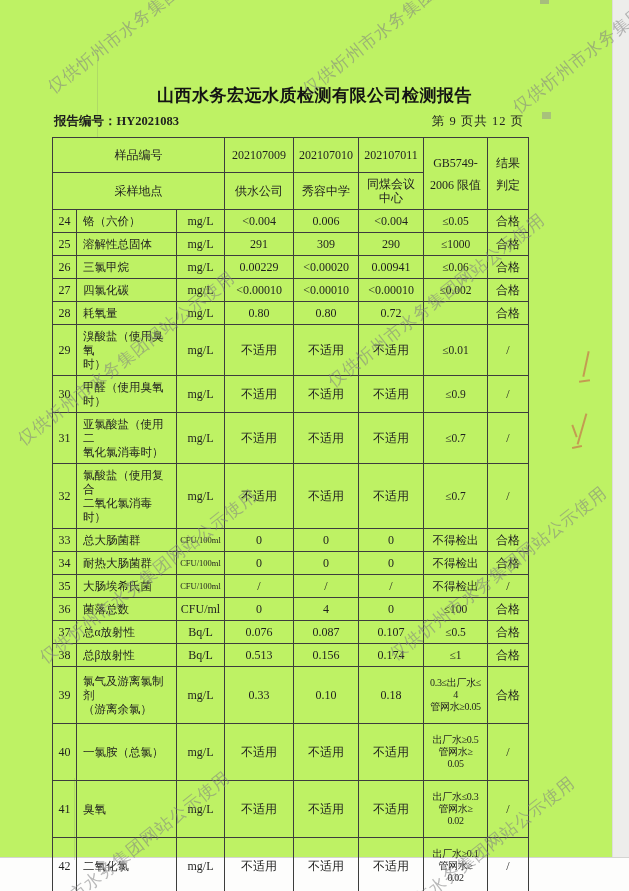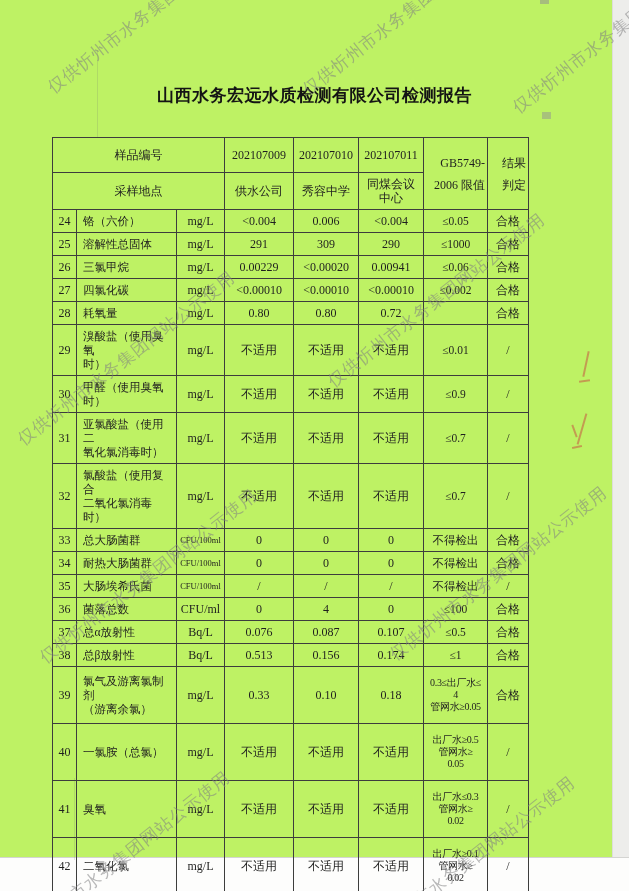--- a/index.html
+++ b/index.html
@@ -68,21 +68,21 @@
     border:1px solid #3d3d3d; padding:4px 2px;
     line-height:14px; vertical-align:middle; word-break:break-all;
   }
   thead td { height:26px; }
   .pre { white-space:pre-line; }
   .c-name  { text-align:left; padding-left:6px !important; font-size:11.5px; white-space:pre-line;margin-left:46px; }
   .c-unit  { font-size:12px; }
   .c-unit.small { font-size:8.5px; letter-spacing:0; }
   .c-limit.single { font-size:11.5px; }
   .c-limit.multi  { font-size:10px; line-height:12px; letter-spacing:-.3px; white-space:pre-line; padding:10px 1px !important; }
-  .c-limithead div, .c-resulthead div { line-height:16px;text-align:right; }
+  .c-limithead div, .c-resulthead div { line-height:16px; }
   .c-limithead div + div, .c-resulthead div + div { margin-top:6px; }
 </style>
 </head>
 <body>
 
 <div class="canvas">
 
   <div class="edge-right"></div>
   <div class="edge-bottom"></div>
   <div class="fold fold-top"></div>
@@ -95,20 +95,24 @@
       <i class="b"></i>
     </div>
   <div class="redmark rm2">
       <i class="a"></i>
       <i class="b"></i>
       <i class="c"></i>
     </div>
 
   <h1 class="title">山西水务宏远水质检测有限公司检测报告</h1>
 
+  <div class="meta">
+    <div class="report-no"><span>报告编号：</span><span>HY2021083</span></div>
+    <div class="page-ind">第 9 页共 12 页</div>
+  </div>
 
   <table class="report">
     <colgroup>
       <col style="width:24px">
         <col style="width:100px">
         <col style="width:48px">
       <col style="width:69px">
         <col style="width:65px">
         <col style="width:65px">
       <col style="width:64px">

